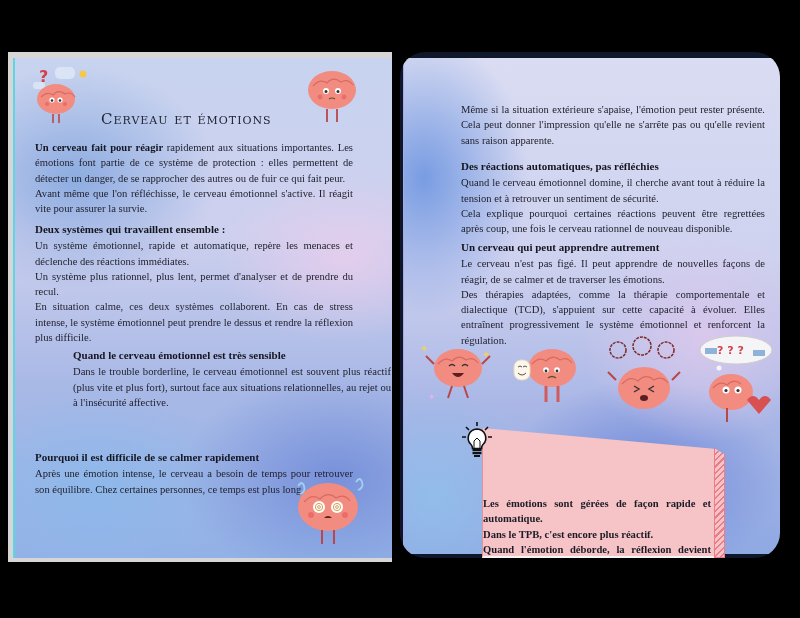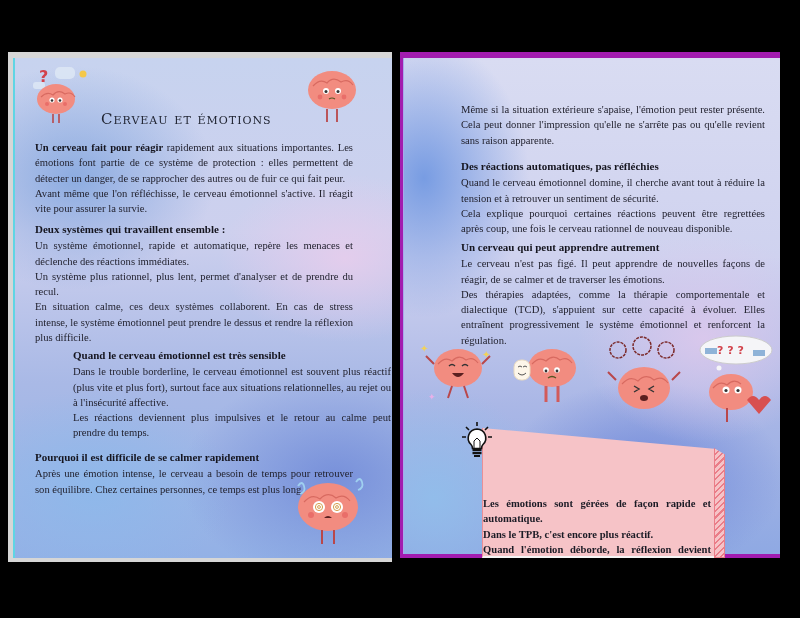--- a/index.html
+++ b/index.html
@@ -19,21 +19,22 @@
     background:
       radial-gradient(ellipse 180px 120px at 330px 200px, rgba(232,205,236,0.85), rgba(232,205,236,0) 70%),
       radial-gradient(ellipse 200px 160px at 60px 120px, rgba(120,160,220,0.75), rgba(120,160,220,0) 70%),
       radial-gradient(ellipse 220px 150px at 320px 420px, rgba(110,135,215,0.8), rgba(110,135,215,0) 70%),
       radial-gradient(ellipse 200px 140px at 80px 430px, rgba(140,185,235,0.85), rgba(140,185,235,0) 70%),
       linear-gradient(180deg, #c7d3ef 0%, #cdd0ee 35%, #a9b9e6 65%, #93b1e6 100%);
     border-left: 2px solid #5fd5e4;
   }
   .page-right {
     left: 400px; top: 52px; width: 380px; height: 506px;
-    background: #a21caf;
+    background: #0f172a;
+    border-radius: 25px;
   }
   .page-right .sheet {
     position: absolute; left: 3px; top: 6px; right: 0; bottom: 4px;
     background:
       radial-gradient(ellipse 150px 200px at 20px 120px, rgba(110,150,225,0.9), rgba(110,150,225,0) 70%),
       radial-gradient(ellipse 180px 150px at 300px 280px, rgba(220,200,236,0.9), rgba(220,200,236,0) 70%),
       radial-gradient(ellipse 200px 140px at 240px 420px, rgba(105,130,215,0.85), rgba(105,130,215,0) 70%),
       radial-gradient(ellipse 160px 160px at 30px 440px, rgba(145,190,235,0.9), rgba(145,190,235,0) 70%),
       linear-gradient(180deg, #d9dcf2 0%, #cfd2ef 40%, #aab7e6 70%, #8fa9e3 100%);
     border-left: 1px solid #a9a7ea;
@@ -130,21 +131,20 @@
     <div class="block" style="left:20px; top:164px; width:318px;">
       <span class="h">Deux systèmes qui travaillent ensemble :</span>
       <p>Un système émotionnel, rapide et automatique, repère les menaces et déclenche des réactions immédiates.</p>
       <p>Un système plus rationnel, plus lent, permet d'analyser et de prendre du recul.</p>
       <p>En situation calme, ces deux systèmes collaborent. En cas de stress intense, le système émotionnel peut prendre le dessus et rendre la réflexion plus difficile.</p>
     </div>
 
     <div class="block" style="left:27px; top:290px; width:318px;margin-left:31px;">
       <span class="h">Quand le cerveau émotionnel est très sensible</span>
       <p>Dans le trouble borderline, le cerveau émotionnel est souvent plus réactif (plus vite et plus fort), surtout face aux situations relationnelles, au rejet ou à l'insécurité affective.</p>
-      <p>Les réactions deviennent plus impulsives et le retour au calme peut prendre du temps.</p>
     </div>
 
     <div class="block" style="left:20px; top:392px; width:318px;">
       <span class="h small">Pourquoi il est difficile de se calmer rapidement</span>
       <p>Après une émotion intense, le cerveau a besoin de temps pour retrouver son équilibre. Chez certaines personnes, ce temps est plus long.</p>
     </div>
 
     <div class="brain" style="left:273px; top:414px;">
       <svg width="80" height="80" viewBox="0 0 80 80">
         <path d="M10 14 q4 -6 6 0 q2 6 -4 8" stroke="#9fd0f0" stroke-width="1.8" fill="none"></path>

